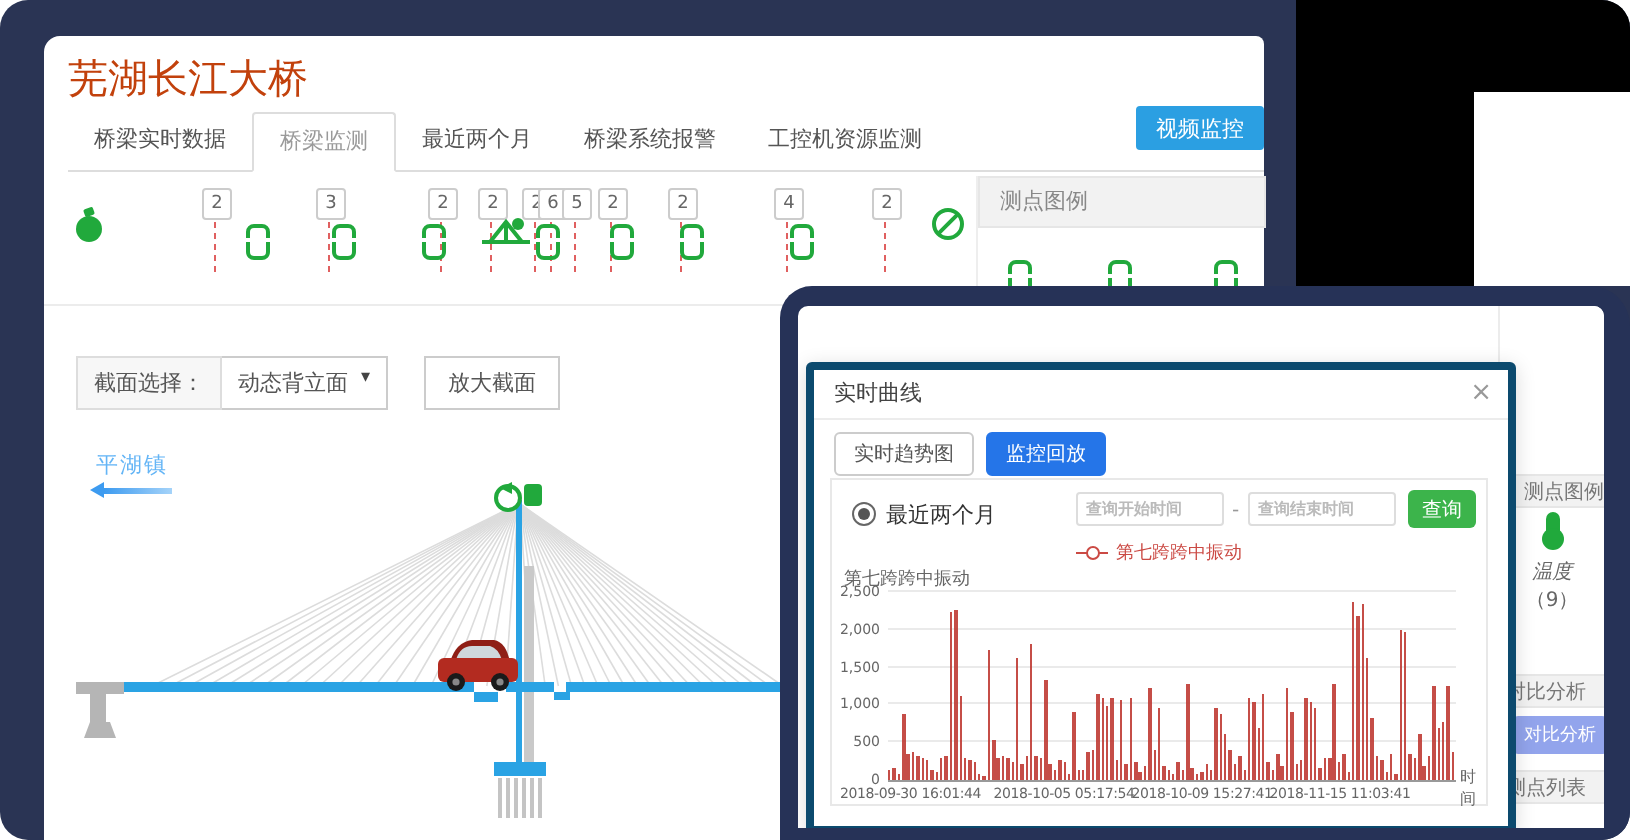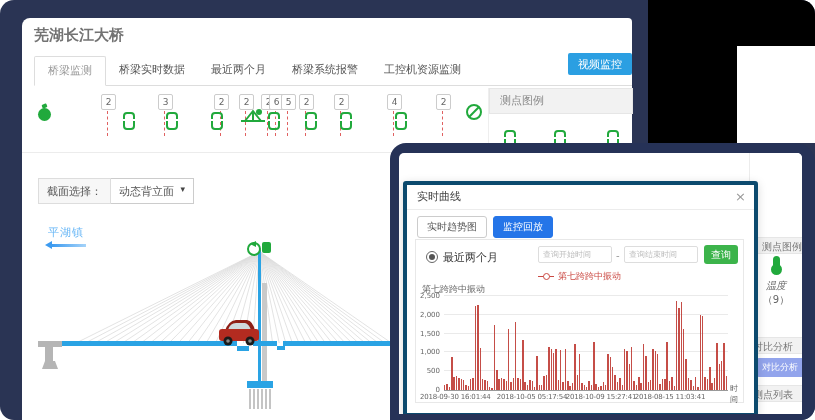--- a/index.html
+++ b/index.html
@@ -5,21 +5,21 @@
   html,body{margin:0;padding:0;background:#fff;font-family:"DejaVu Sans","Liberation Sans",sans-serif;}
   .stage{position:relative;width:815px;height:420px;background:#2a3454;border-radius:14px;overflow:hidden;}
   .abs{position:absolute;}
 
   
   .black-band{background:#000;z-index:2;}
   .white-sliver{background:#fff;z-index:2;}
 
   
   .back-window{left:22px;top:18px;width:610px;height:402px;background:#fff;border-radius:8px 4px 0 0;z-index:3;}
-  .bw-title{left:12px;top:8px;font-size:15px;font-weight:bold;color:#737373;}
+  .bw-title{left:12px;top:8px;font-size:20px;font-weight:normal;color:#c2410c;}
   .bw-tabbar{left:12px;top:40px;right:0;height:27px;border-bottom:1px solid #ddd;display:flex;align-items:flex-end;}
   .bw-tab{font-size:11px;color:#555;padding:6px 13px 7px;cursor:pointer;margin-bottom:-1px;}
   .bw-tab.active{background:#fff;border:1px solid #ddd;border-bottom:1px solid #fff;color:#9a9a9a;border-radius:2px 2px 0 0;}
   .video-btn{left:546px;top:35px;width:64px;height:22px;background:#2b9fe2;color:#fff;font-size:11px;border:none;border-radius:2px;cursor:pointer;}
   .divider{left:0;top:134px;width:610px;height:1px;background:#ececec;}
 
   
   .sensor-strip{left:0;top:74px;width:466px;height:56px;}
   .badge{position:absolute;top:2px;width:13px;height:14px;line-height:14px;text-align:center;background:#fff;border:1px solid #ccc;border-radius:2px;font-size:9px;color:#666;}
   .dash{position:absolute;top:19px;width:0;height:25px;border-left:1px dashed #e06060;}
@@ -29,21 +29,21 @@
   .ball::before{content:'';position:absolute;top:-4px;left:4px;width:5px;height:4px;background:#21a93c;border-radius:1px;transform:rotate(-20deg);}
   .ban{position:absolute;width:12px;height:12px;border:2px solid #21a93c;border-radius:50%;}
   .ban::after{content:'';position:absolute;left:5px;top:-1px;width:2px;height:14px;background:#21a93c;transform:rotate(45deg);}
 
   
   .lp{left:466px;top:70px;width:144px;height:74px;border-left:1px solid #eee;}
   .lp-header{height:24px;line-height:24px;background:#f2f2f2;border:1px solid #e6e6e6;font-size:11px;color:#888;padding-left:10px;}
   .lp-icons{position:absolute;left:0;top:42px;width:144px;height:30px;}
 
   
-  .section-bar{left:16px;top:160px;height:26px;display:flex;}
+  .section-bar{left:16px;top:160px;height:26px;display:flex;align-items:center;}
   .sb-label{background:#f7f7f7;border:1px solid #ddd;font-size:11px;color:#555;padding:5px 8px;}
   .sb-select{background:#fff;border:1px solid #ccc;border-left:none;font-size:11px;color:#555;padding:5px 8px;width:66px;display:flex;justify-content:space-between;cursor:pointer;}
   .sb-caret{color:#444;font-size:9px;}
   .sb-zoom{margin-left:18px;background:#fff;border:1px solid #ccc;font-size:11px;color:#555;padding:5px 11px;cursor:pointer;}
 
   
   .diagram{left:0;top:205px;width:370px;height:197px;}
   .dir-label{position:absolute;left:26px;top:2px;font-size:11px;color:#64b5f6;letter-spacing:1px;}
   .dir-arrow{position:absolute;left:30px;top:21px;width:34px;height:3px;background:linear-gradient(to left,#a5d3f9,#3d9bf0);}
   .dir-arrow::before{content:'';position:absolute;left:-7px;top:-3px;border-right:7px solid #3d9bf0;border-top:4px solid transparent;border-bottom:4px solid transparent;}
@@ -68,21 +68,21 @@
   .dlg-header{left:0;top:0;width:100%;height:24px;border-bottom:1px solid #ececec;}
   .dlg-title{left:10px;top:0;line-height:24px;font-size:11px;color:#444;}
   .dlg-close{right:8px;top:4px;font-size:13px;color:#999;cursor:pointer;line-height:16px;}
   .dlg-tabs{left:10px;top:31px;display:flex;gap:6px;}
   .dlg-tab{font-size:10px;padding:3px 9px;border:1px solid #ccc;border-radius:3px;background:#fff;color:#555;cursor:pointer;}
   .dlg-tab.active{background:#2575e8;border-color:#2575e8;color:#fff;}
   .qbox{left:8px;top:54px;width:329px;height:164px;border:1px solid #e8e8e8;box-sizing:border-box;}
   .radio{left:10px;top:11px;width:10px;height:10px;border:1px solid #666;border-radius:50%;cursor:pointer;}
   .radio::after{content:'';position:absolute;left:2px;top:2px;width:6px;height:6px;background:#555;border-radius:50%;}
   .radio-label{left:27px;top:10px;font-size:11px;color:#333;}
-  .time-input{position:absolute;top:6px;width:74px;height:17px;border:1px solid #ddd;border-radius:2px;font-size:8px;color:#555;padding:0 4px;box-sizing:border-box;font-family:inherit;}
+  .time-input{position:absolute;top:6px;width:74px;height:17px;border:1px solid #ddd;border-radius:2px;font-size:8px;color:#555;padding:0 4px;box-sizing:border-box;font-family:inherit;font-weight:bold;}
   .time-input::placeholder{color:#bbb;}
   .range-sep{left:200px;top:10px;font-size:10px;color:#999;}
   .query-btn{left:288px;top:5px;width:34px;height:19px;background:#3cb44b;color:#fff;font-size:10px;border:none;border-radius:3px;cursor:pointer;}
   .chart-legend{left:0;top:30px;width:100%;text-align:center;font-size:9px;color:#cb4a44;}
   .lmark{display:inline-block;width:16px;height:1px;background:#cb4a44;position:relative;vertical-align:middle;margin-right:4px;}
   .lmark::after{content:'';position:absolute;left:5px;top:-3px;width:5px;height:5px;border:1px solid #cb4a44;border-radius:50%;background:#fff;}
   .chart-title{left:6px;top:43px;font-size:9px;color:#666;}
   .plot{left:28px;top:56px;width:284px;height:94px;border-bottom:1px solid #999;}
   .gridline{position:absolute;left:0;width:100%;height:1px;background:#eaeaea;}
   .ytick{position:absolute;left:0;width:24px;text-align:right;font-size:7px;color:#666;}
@@ -98,22 +98,22 @@
 
   <div class="abs black-band" style="left:648px;top:0;width:167px;height:46px;"></div>
   <div class="abs black-band" style="left:648px;top:0;width:89px;height:143px;"></div>
   <div class="abs white-sliver" style="left:737px;top:46px;width:78px;height:97px;"></div>
 
   <div class="abs back-window">
     <div class="abs bw-title">芜湖长江大桥</div>
 
     <div class="abs bw-tabbar">
         <div id="bw-tabs" style="display:flex;">
+          <div class="bw-tab">桥梁实时数据</div>
           <div class="bw-tab active">桥梁监测</div>
-          <div class="bw-tab">桥梁实时数据</div>
           <div class="bw-tab">最近两个月</div>
           <div class="bw-tab">桥梁系统报警</div>
           <div class="bw-tab">工控机资源监测</div>
         </div>
       </div>
     <button class="abs video-btn">视频监控</button>
 
     <div class="abs sensor-strip" id="sensor-strip">
         <div class="badge" style="left: 79px;">2</div>
         <div class="dash" style="left: 85px;"></div>
@@ -166,20 +166,21 @@
     </div>
 
     <div class="abs divider"></div>
 
     <div class="abs section-bar">
       <div class="sb-label">截面选择：</div>
       <div class="sb-select">
         <span>动态背立面</span>
         <span class="sb-caret">▾</span>
       </div>
+      <button class="sb-zoom">放大截面</button>
     </div>
 
     <div class="abs diagram">
       <div class="dir-label">平湖镇</div>
       <div class="dir-arrow"></div>
       <svg width="370" height="197" viewBox="0 0 370 197">
         <g id="cables">
             <line x1="237" y1="29" x2="54" y2="120" stroke="#dcdcdc" stroke-width="0.8"></line>
             <line x1="237" y1="29" x2="63.3" y2="120" stroke="#dcdcdc" stroke-width="0.8"></line>
             <line x1="237" y1="29" x2="72.6" y2="120" stroke="#dcdcdc" stroke-width="0.8"></line>
@@ -432,21 +433,21 @@
               <div class="ytick abs" style="top: 127.2px;">500</div>
               <div class="ytick abs" style="top: 108.4px;">1,000</div>
               <div class="ytick abs" style="top: 89.6px;">1,500</div>
               <div class="ytick abs" style="top: 70.8px;">2,000</div>
               <div class="ytick abs" style="top: 52px;">2,500</div>
             </div>
           <div class="abs xticks" id="xticks">
               <div class="xtick" style="left: -24px;">2018-09-30 16:01:44</div>
               <div class="xtick" style="left: 88px; transform: translateX(-50%);">2018-10-05 05:17:54</div>
               <div class="xtick" style="left: 157px; transform: translateX(-50%);">2018-10-09 15:27:41</div>
-              <div class="xtick" style="left: 226px; transform: translateX(-50%);">2018-08-15 11:03:41</div>
+              <div class="xtick" style="left: 226px; transform: translateX(-50%);">2018-11-15 11:03:41</div>
             </div>
           <div class="abs xaxis-name">时间</div>
         </div>
       </div>
 
     </div>
   </div>
 </div>
 
 </body></html>

